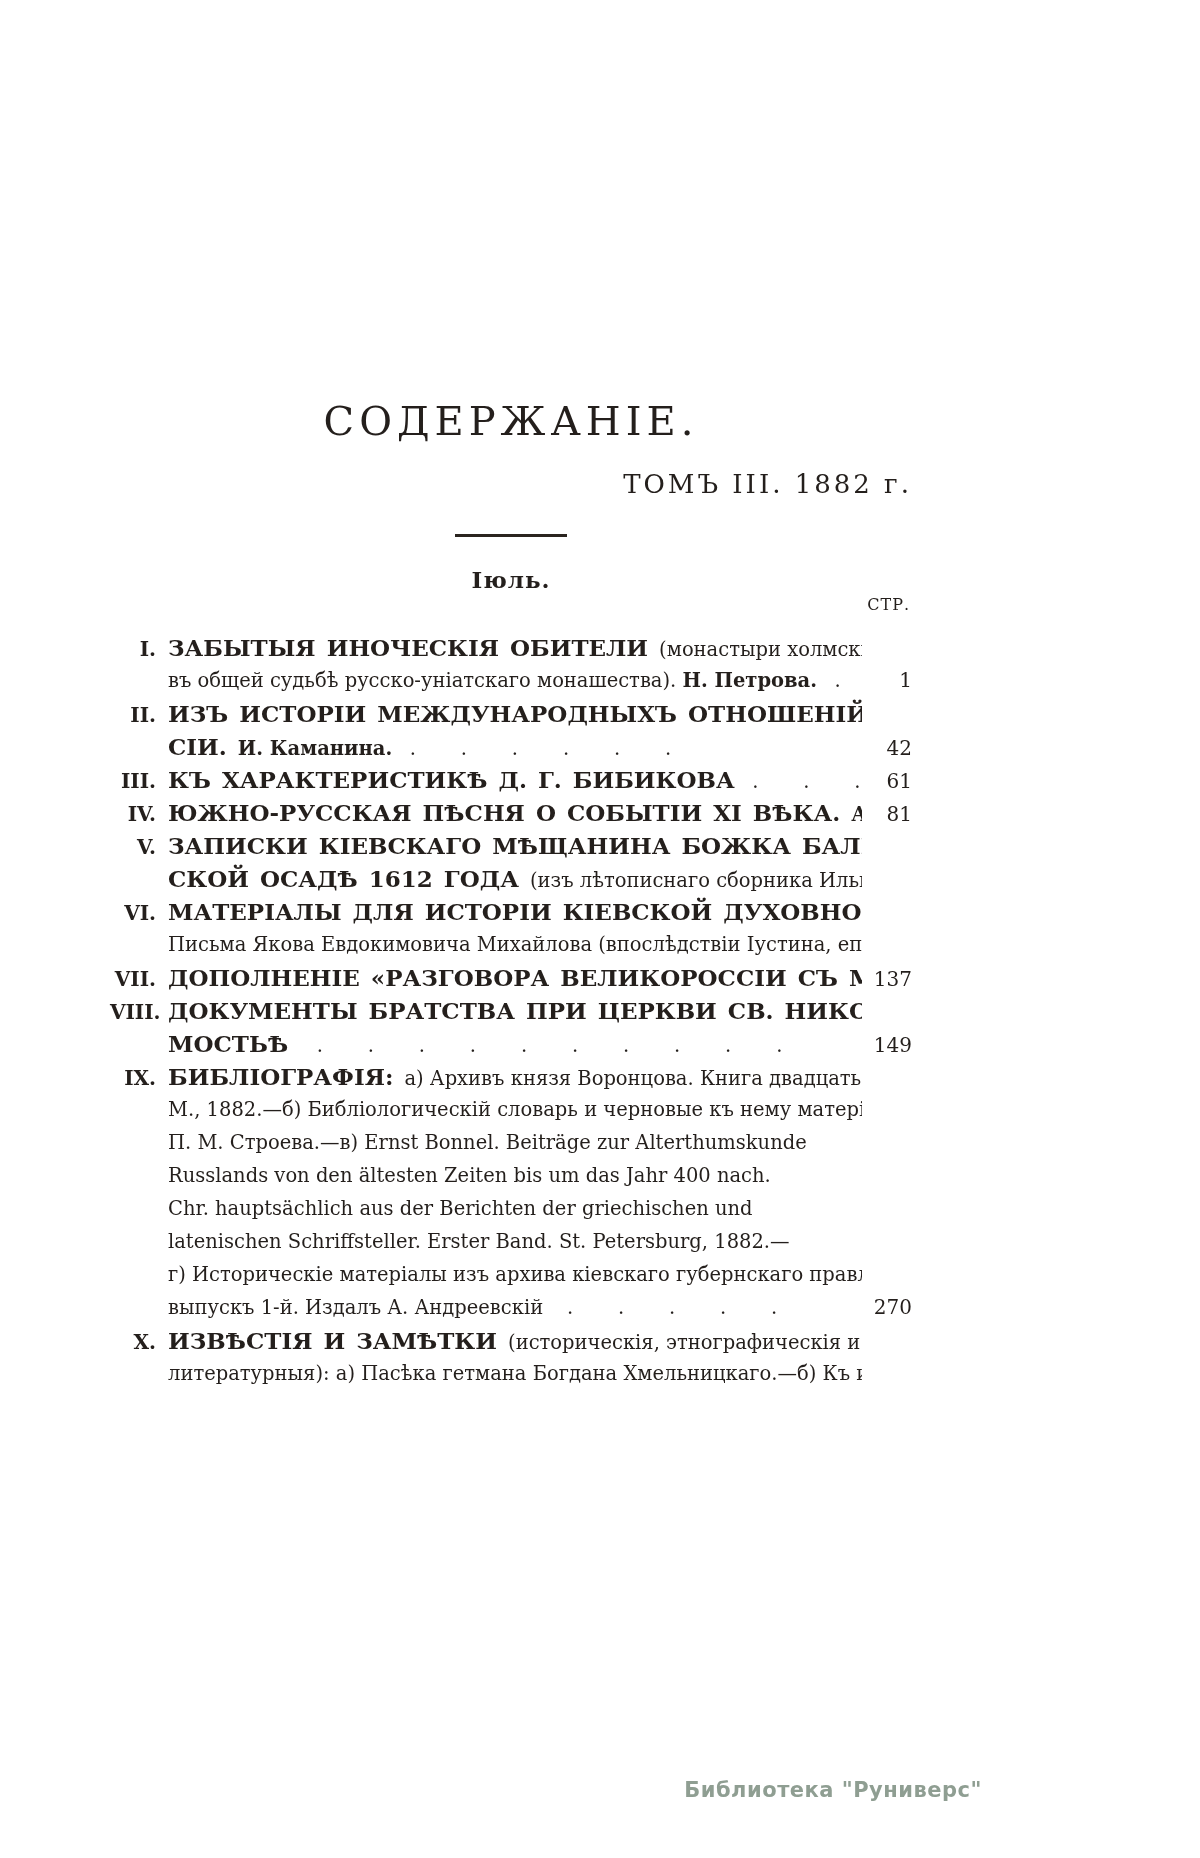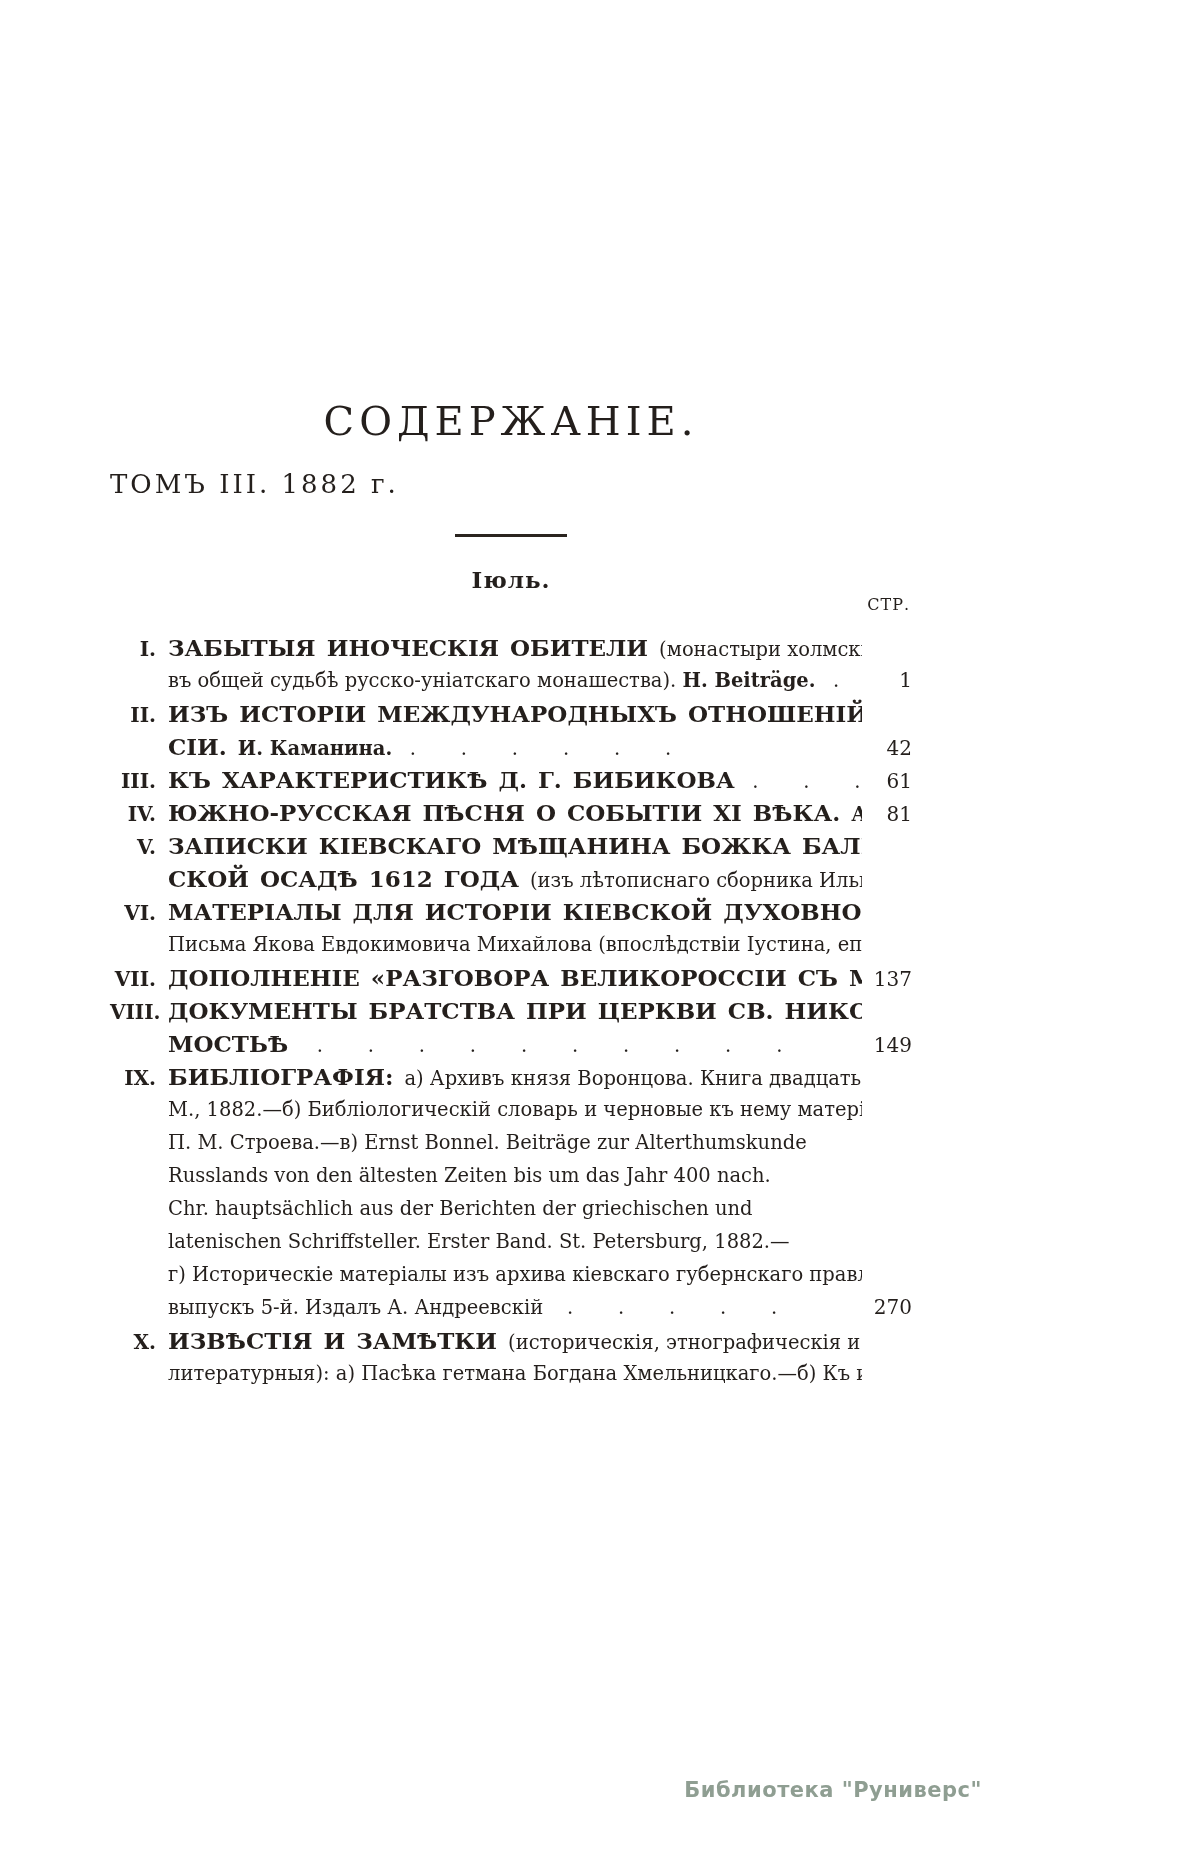--- a/index.html
+++ b/index.html
@@ -25,21 +25,21 @@
   }
   .doc-title {
     text-align: center;
     font-size: 40px;
     font-weight: 400;
     letter-spacing: 5px;
     line-height: 50px;
     margin: 0;
   }
   .doc-subtitle {
-    text-align: left;
+    text-align: right;
     font-size: 26px;
     font-weight: 400;
     letter-spacing: 3px;
     line-height: 32px;
     margin-top: 22px;
   }
   .title-divider {
     width: 112px;
     height: 0;
     border: none;
@@ -131,21 +131,21 @@
     <div class="section-heading">Іюль.</div>
     <div class="page-col-label">СТР.</div>
     <div class="toc">
         <div class="toc-row">
           <div class="cell-num">I.</div>
           <div class="cell-text"><span class="seg-t">ЗАБЫТЫЯ ИНОЧЕСКІЯ ОБИТЕЛИ </span><span class="seg-p">(монастыри холмскій и замостьскій</span></div>
           <div class="cell-page"></div>
         </div>
         <div class="toc-row">
           <div class="cell-num"></div>
-          <div class="cell-text"><span class="seg-p">въ общей судьбѣ русско-уніатскаго монашества). </span><span class="seg-b">Н. Beiträge.</span><span class="seg-d">.</span></div>
+          <div class="cell-text"><span class="seg-p">въ общей судьбѣ русско-уніатскаго монашества). </span><span class="seg-b">Н. Петрова.</span><span class="seg-d">.</span></div>
           <div class="cell-page">1</div>
         </div>
         <div class="toc-row">
           <div class="cell-num">II.</div>
           <div class="cell-text"><span class="seg-t">ИЗЪ ИСТОРІИ МЕЖДУНАРОДНЫХЪ ОТНОШЕНІЙ ПОЛЬШИ И РОС-</span></div>
           <div class="cell-page"></div>
         </div>
         <div class="toc-row">
           <div class="cell-num"></div>
           <div class="cell-text"><span class="seg-t">СІИ. </span><span class="seg-b">И. Каманина.</span><span class="seg-d">......</span></div>
@@ -226,21 +226,21 @@
           <div class="cell-text"><span class="seg-p">latenischen Schriffsteller. Erster Band. St. Petersburg, 1882.—</span></div>
           <div class="cell-page"></div>
         </div>
         <div class="toc-row">
           <div class="cell-num"></div>
           <div class="cell-text"><span class="seg-p">г) Историческіе матеріалы изъ архива кіевскаго губернскаго правленія,</span></div>
           <div class="cell-page"></div>
         </div>
         <div class="toc-row">
           <div class="cell-num"></div>
-          <div class="cell-text"><span class="seg-p">выпускъ 5-й. Издалъ А. Андреевскій </span><span class="seg-d">.....</span></div>
+          <div class="cell-text"><span class="seg-p">выпускъ 1-й. Издалъ А. Андреевскій </span><span class="seg-d">.....</span></div>
           <div class="cell-page">270</div>
         </div>
         <div class="toc-row">
           <div class="cell-num">X.</div>
           <div class="cell-text"><span class="seg-t">ИЗВѢСТІЯ И ЗАМѢТКИ </span><span class="seg-p">(историческія, этнографическія и историко-</span></div>
           <div class="cell-page"></div>
         </div>
         <div class="toc-row">
           <div class="cell-num"></div>
           <div class="cell-text"><span class="seg-p">литературныя): а) Пасѣка гетмана Богдана Хмельницкаго.—б) Къ ис-</span></div>

